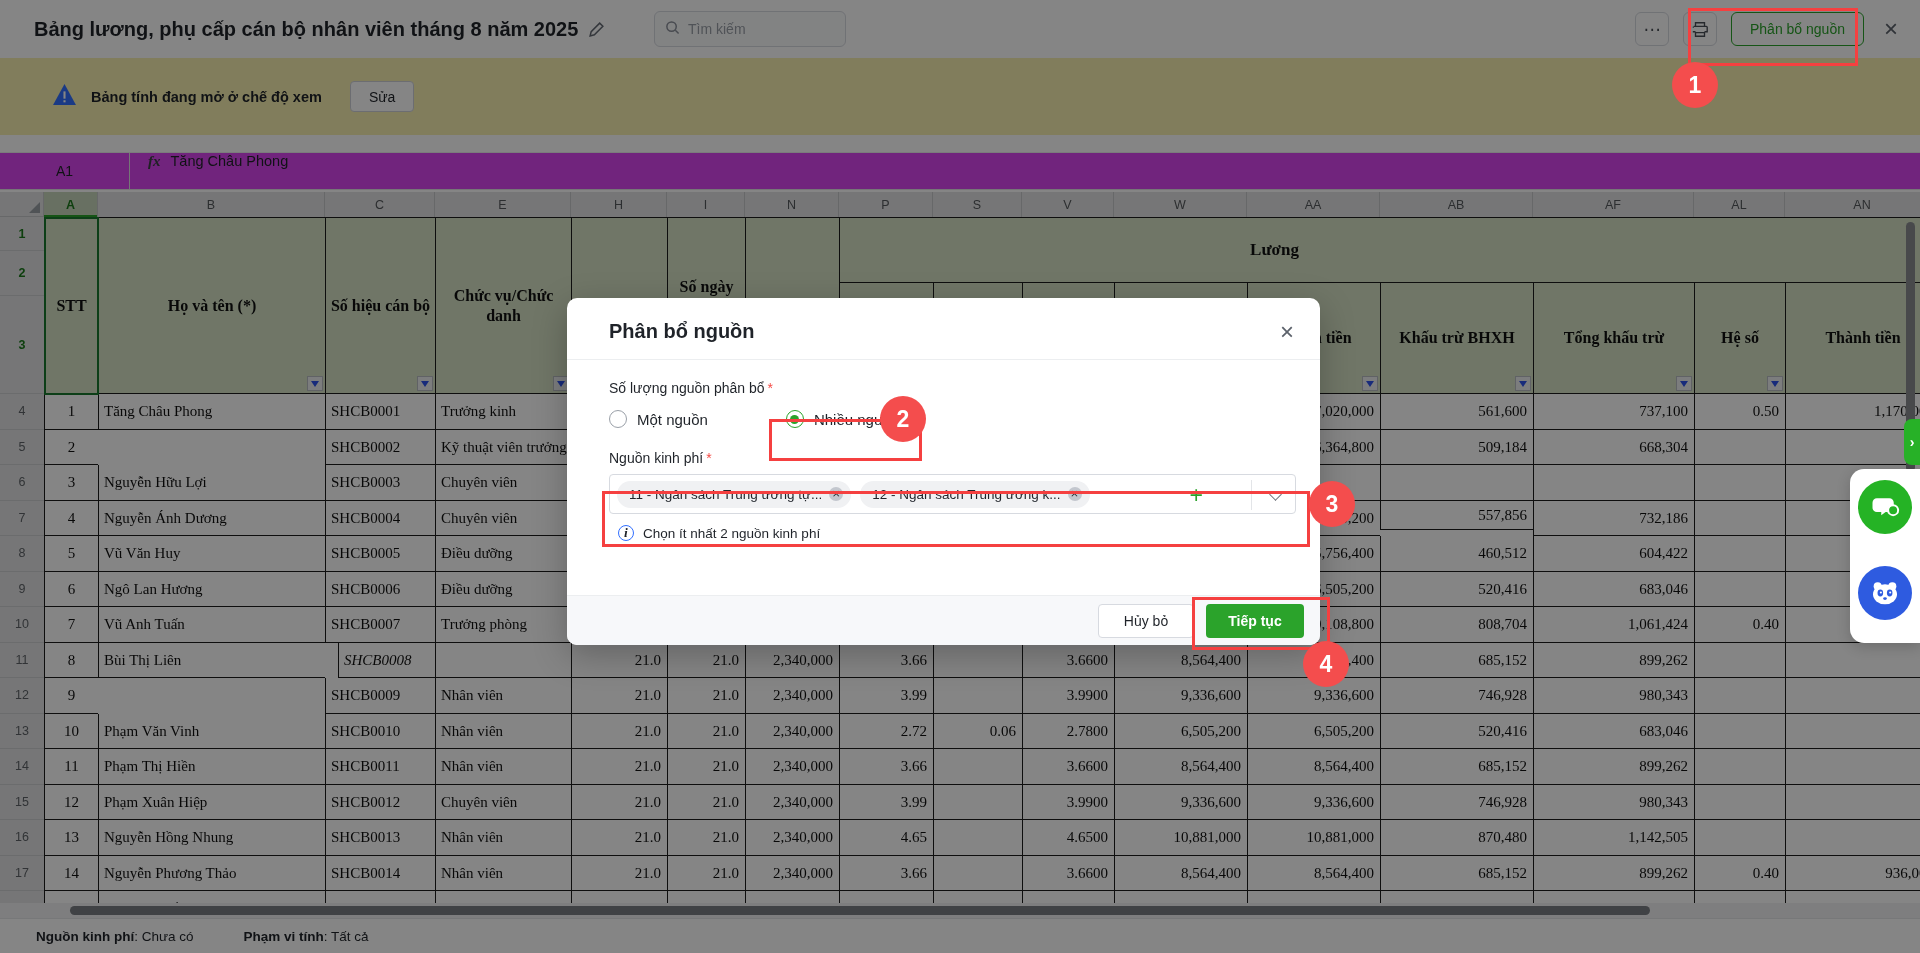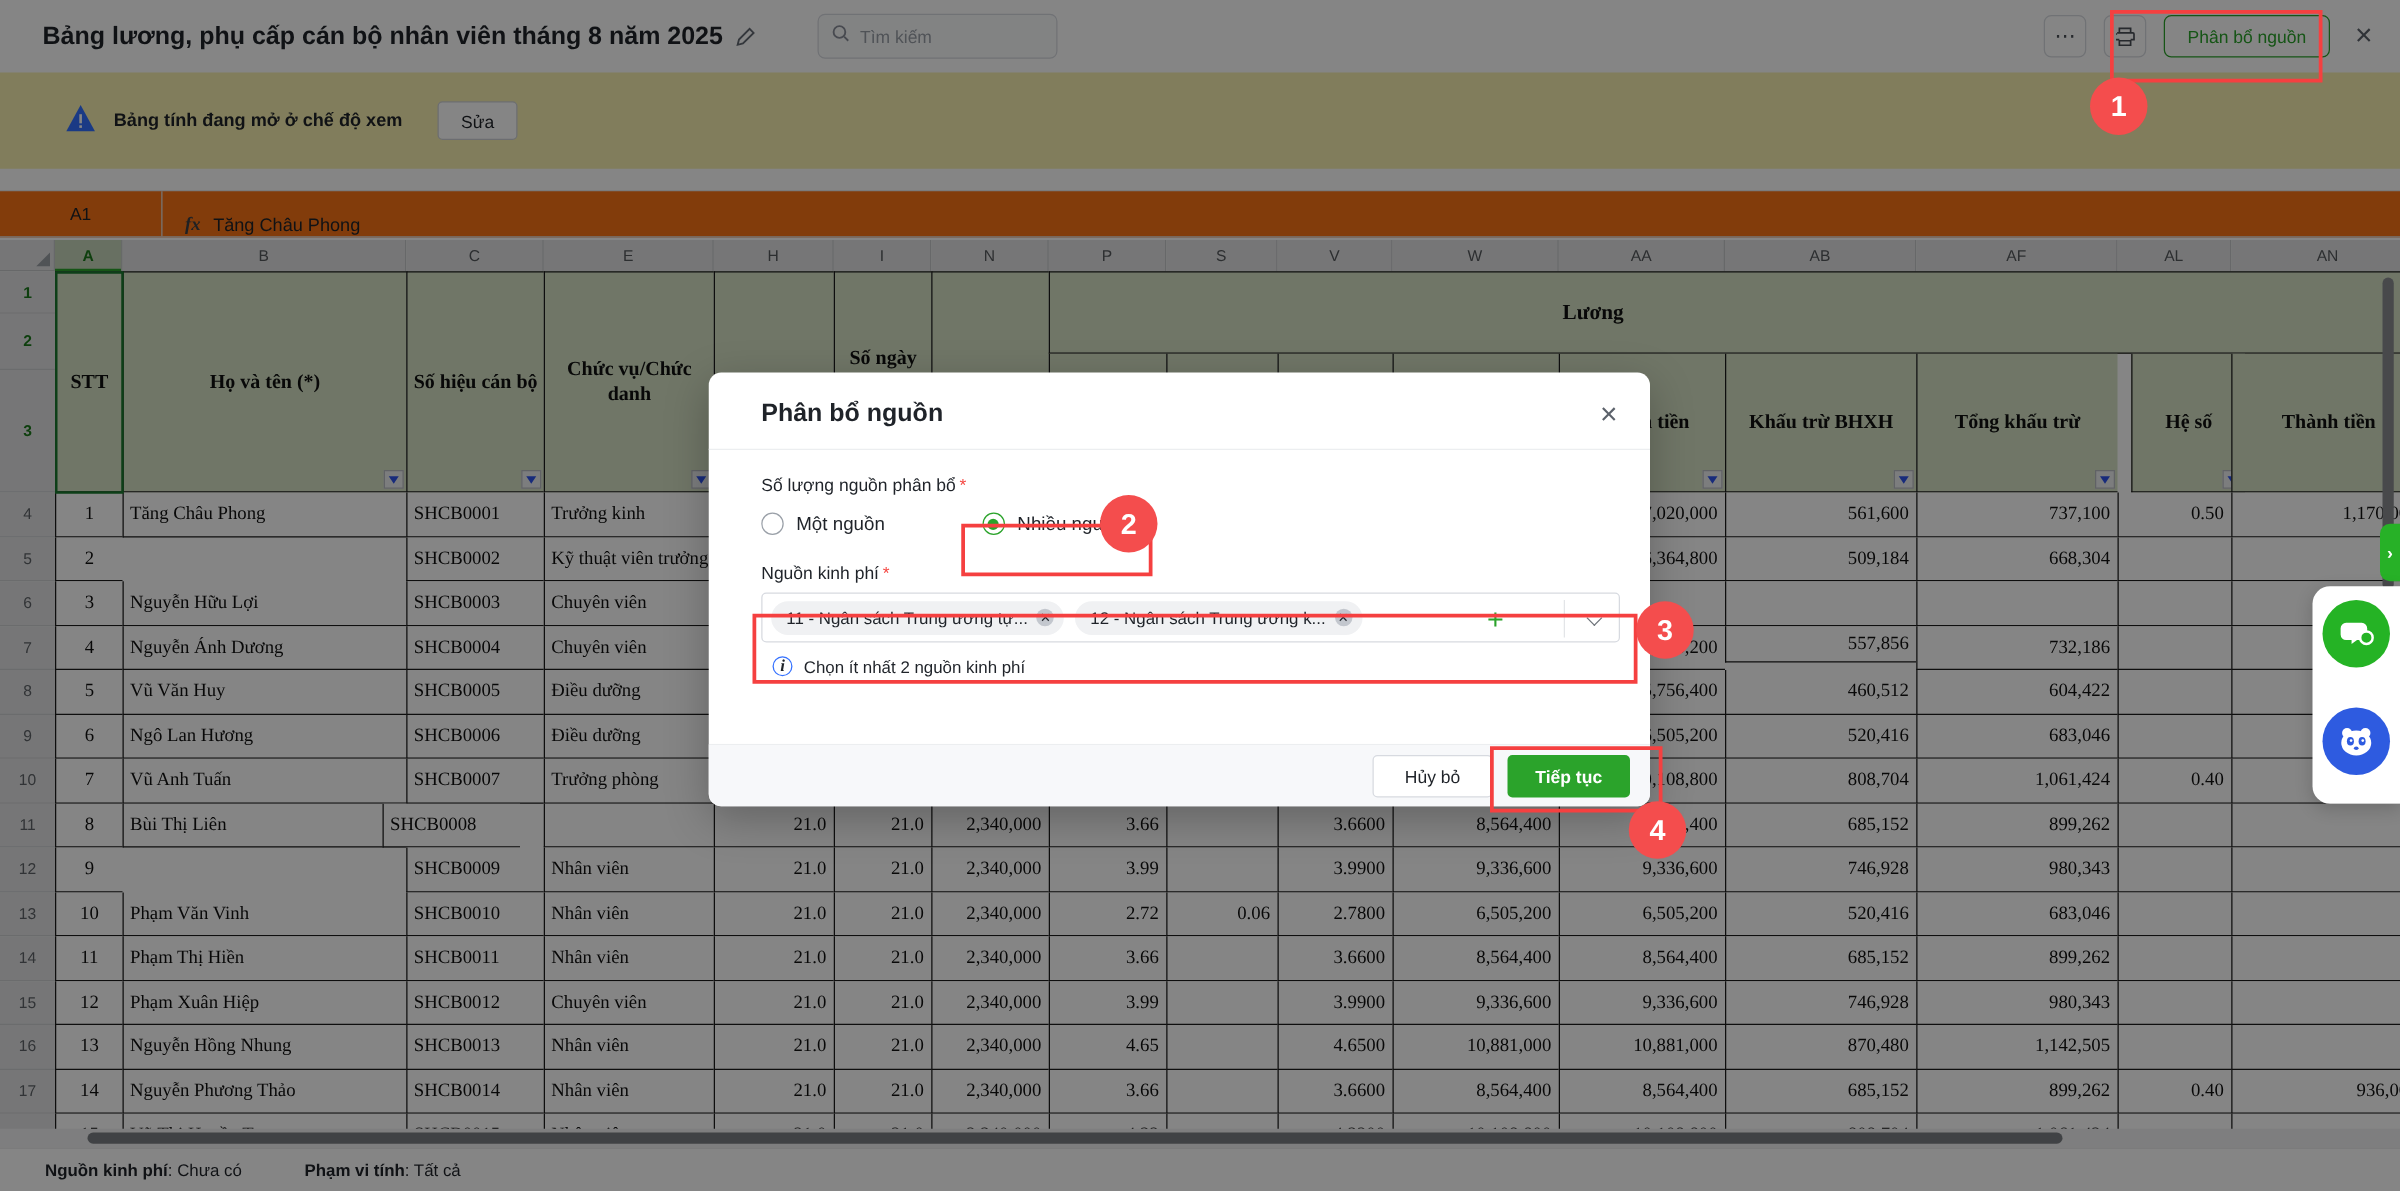--- a/index.html
+++ b/index.html
@@ -21,21 +21,21 @@
   .allocate-btn{height:34px;padding:0 18px;border:1px solid var(--green);color:var(--green);background:#fff;border-radius:6px;font-size:14px;font-weight:500;cursor:pointer}
   .close-x{font-size:24px;color:#5c626b;line-height:1;cursor:pointer;margin-left:6px}
 
   
   .warnbar{position:absolute;left:0;top:58px;width:1920px;height:77px;background:var(--warn);display:flex;align-items:center}
   .warn-icon{margin-left:52px}
   .warn-text{margin-left:14px;font-size:14.5px;font-weight:600;color:#1f2329}
   .edit-btn{margin-left:28px;height:31px;padding:0 18px;background:#fff;border:1px solid #cfd2d8;border-radius:4px;font-size:14px;color:#1f2329;cursor:pointer}
 
   
-  .fbar{position:absolute;left:0;top:152px;width:1920px;height:38px;background:#f97316;border-top:1px solid #ececee;border-bottom:1px solid #e2e3e5;display:flex;align-items:flex-end}
+  .fbar{position:absolute;left:0;top:152px;width:1920px;height:38px;background:#d946ef;border-top:1px solid #ececee;border-bottom:1px solid #e2e3e5;display:flex;align-items:flex-start}
   .cellref{width:130px;text-align:center;font-size:14px;color:#1f2329;border-right:1px solid #e2e3e5;height:100%;display:flex;align-items:center;justify-content:center}
   .fx{font-family:"Liberation Serif",serif;font-style:italic;font-weight:700;font-size:15px;color:#3c4046;margin:0 10px 0 18px}
   .fval{font-size:14.5px;color:#1f2329}
 
   
   #sheet{position:absolute;left:0;top:192px;width:1920px;height:713px;overflow:hidden;background:#fff}
   #sheet>div{position:absolute}
   .corner{background:#e2e3e4;border-right:1px solid #c6c8ca;border-bottom:1px solid #c6c8ca}
   .corner::after{content:"";position:absolute;right:3px;bottom:3px;border-left:11px solid transparent;border-bottom:11px solid #9aa0a6}
   .colletter{background:#e2e3e4;border-right:1px solid #c6c8ca;color:#55585c;font-size:12.5px;display:flex;align-items:center;justify-content:center}
@@ -230,21 +230,21 @@
     </div>
     <div class="hcell sub" style="left: 1247px; top: 91px; width: 133px; height: 111px;">Thành tiền<span class="chip">
         <i></i>
       </span></div>
     <div class="hcell sub" style="left: 1380px; top: 91px; width: 153px; height: 111px;">Khấu trừ BHXH<span class="chip">
         <i></i>
       </span></div>
     <div class="hcell sub" style="left: 1533px; top: 91px; width: 161px; height: 111px;">Tổng khấu trừ<span class="chip">
         <i></i>
       </span></div>
-    <div class="hcell sub" style="left: 1694px; top: 91px; width: 91px; height: 111px; margin-left: 11px;">Hệ số<span class="chip">
+    <div class="hcell sub" style="left: 1694px; top: 91px; width: 91px; height: 111px;">Hệ số<span class="chip">
         <i></i>
       </span></div>
     <div class="hcell sub" style="left: 1785px; top: 91px; width: 155px; height: 111px;">Thành tiền</div>
     <div class="sel-outline" style="left: 44px; top: 25px; width: 55px; height: 178px;"></div>
     <div class="gut" style="left: 0px; top: 202px; width: 44px; height: 35.5px;">4</div>
     <div class="dcell ctr" style="left: 44px; top: 202px; width: 54px; height: 35.5px;">1</div>
     <div class="dcell lft" style="left: 98px; top: 202px; width: 227px; height: 35.5px;">Tăng Châu Phong</div>
     <div class="dcell lft" style="left: 325px; top: 202px; width: 110px; height: 35.5px;">SHCB0001</div>
     <div class="dcell lft" style="left: 435px; top: 202px; width: 136px; height: 35.5px;">Trưởng kinh</div>
     <div class="dcell rgt" style="left: 571px; top: 202px; width: 96px; height: 35.5px;">21.0</div>
@@ -356,21 +356,21 @@
     <div class="dcell rgt" style="left: 1022px; top: 415px; width: 92px; height: 35.5px;">4.3200</div>
     <div class="dcell rgt" style="left: 1114px; top: 415px; width: 133px; height: 35.5px;">10,108,800</div>
     <div class="dcell rgt" style="left: 1247px; top: 415px; width: 133px; height: 35.5px;">10,108,800</div>
     <div class="dcell rgt" style="left: 1380px; top: 415px; width: 153px; height: 35.5px;">808,704</div>
     <div class="dcell rgt" style="left: 1533px; top: 415px; width: 161px; height: 35.5px;">1,061,424</div>
     <div class="dcell rgt" style="left: 1694px; top: 415px; width: 91px; height: 35.5px;">0.40</div>
     <div class="dcell rgt" style="left: 1785px; top: 415px; width: 155px; height: 35.5px;">936,000</div>
     <div class="gut" style="left: 0px; top: 450.5px; width: 44px; height: 35.5px;">11</div>
     <div class="dcell ctr" style="left: 44px; top: 450.5px; width: 54px; height: 35.5px;">8</div>
     <div class="dcell lft" style="left: 98px; top: 450.5px; width: 227px; height: 35.5px;">Bùi Thị Liên</div>
-    <div class="dcell lft" style="left: 306px; top: 450.5px; width: 110px; height: 35.5px;">SHCB0008</div>
+    <div class="dcell lft" style="left: 338px; top: 450.5px; width: 110px; height: 35.5px; font-style: italic;">SHCB0008</div>
     <div class="dcell lft" style="left: 435px; top: 450.5px; width: 136px; height: 35.5px;"></div>
     <div class="dcell rgt" style="left: 571px; top: 450.5px; width: 96px; height: 35.5px;">21.0</div>
     <div class="dcell rgt" style="left: 667px; top: 450.5px; width: 78px; height: 35.5px;">21.0</div>
     <div class="dcell rgt" style="left: 745px; top: 450.5px; width: 94px; height: 35.5px;">2,340,000</div>
     <div class="dcell rgt" style="left: 839px; top: 450.5px; width: 94px; height: 35.5px;">3.66</div>
     <div class="dcell rgt" style="left: 933px; top: 450.5px; width: 89px; height: 35.5px;"></div>
     <div class="dcell rgt" style="left: 1022px; top: 450.5px; width: 92px; height: 35.5px;">3.6600</div>
     <div class="dcell rgt" style="left: 1114px; top: 450.5px; width: 133px; height: 35.5px;">8,564,400</div>
     <div class="dcell rgt" style="left: 1247px; top: 450.5px; width: 133px; height: 35.5px;">8,564,400</div>
     <div class="dcell rgt" style="left: 1380px; top: 450.5px; width: 153px; height: 35.5px;">685,152</div>

